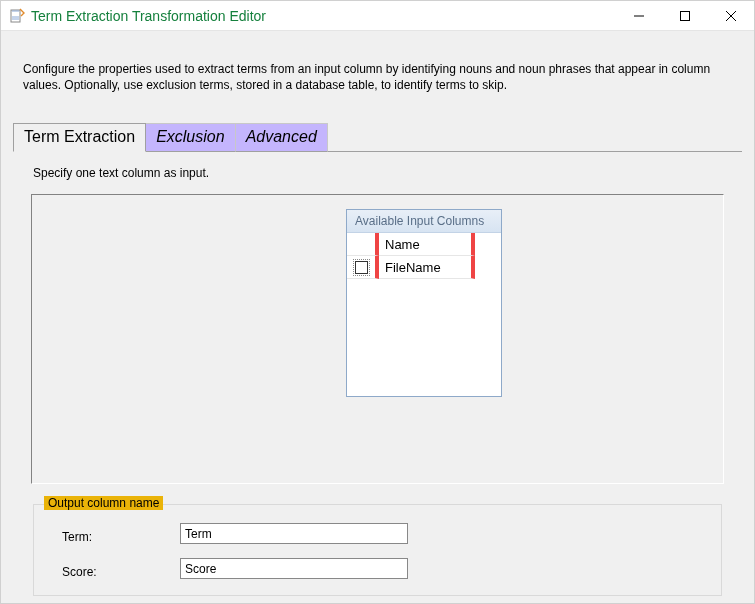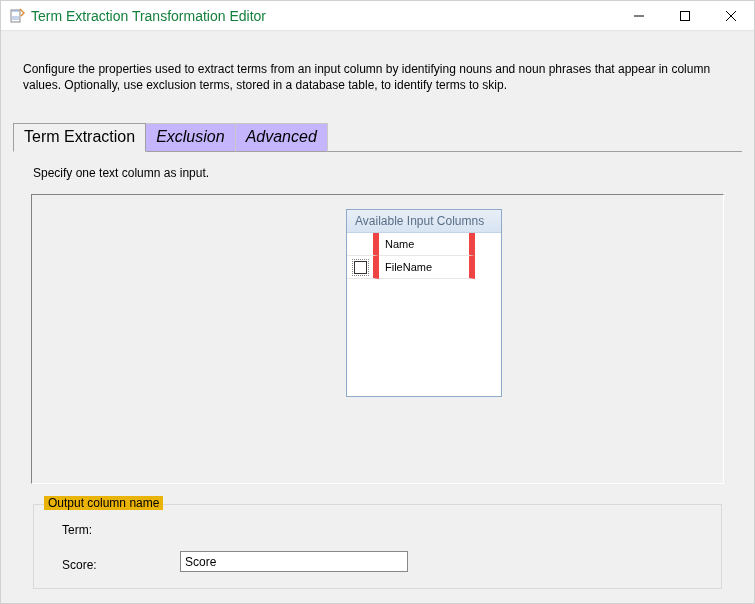--- a/index.html
+++ b/index.html
@@ -116,26 +116,26 @@
   }
   .columns-grid {
     background: #fff;
   }
   .grid-row {
     display: flex;
     align-items: stretch;
     height: 23px;
   }
   .grid-cell {
-    border-right: 6px solid #ef4444;
+    border-right: 4px solid #ef4444;
     border-bottom: 1px solid #e6e6e6;
     display: flex;
     align-items: center;
     padding: 0 6px;
-    font-size: 11px;
+    font-size: 13px;
   }
   .grid-row.header .grid-cell {
     background: #ffffff;
     font-weight: normal;
     color: #000;
   }
   .col-check { width: 32px; justify-content: center; padding: 0; }
   .col-name  { width: 96px; }
   .grid-body {
     min-height: 140px;
@@ -258,20 +258,21 @@
           </div>
         </div>
       </div>
     </div>
 
     <div class="output-group">
       <span class="legend">Output column name</span>
 
       <div class="form-row">
         <label>Term:</label>
+        <input type="text" value="Term" style="">
       </div>
 
       <div class="form-row">
         <label>Score:</label>
         <input type="text" value="Score" style="">
       </div>
     </div>
 
   </div>
 

